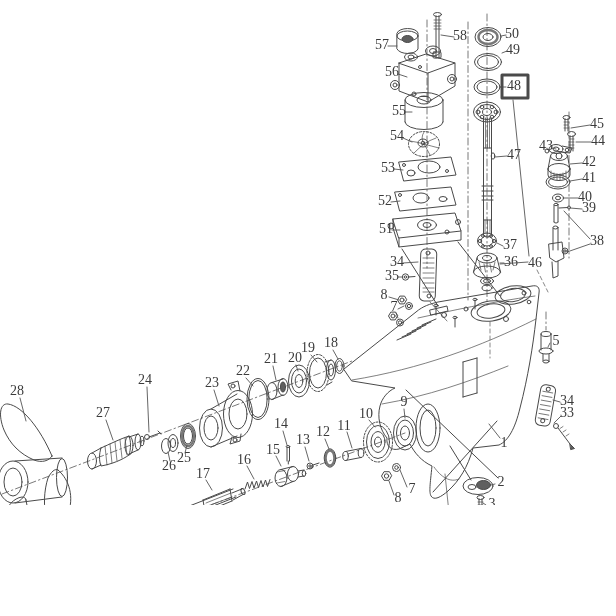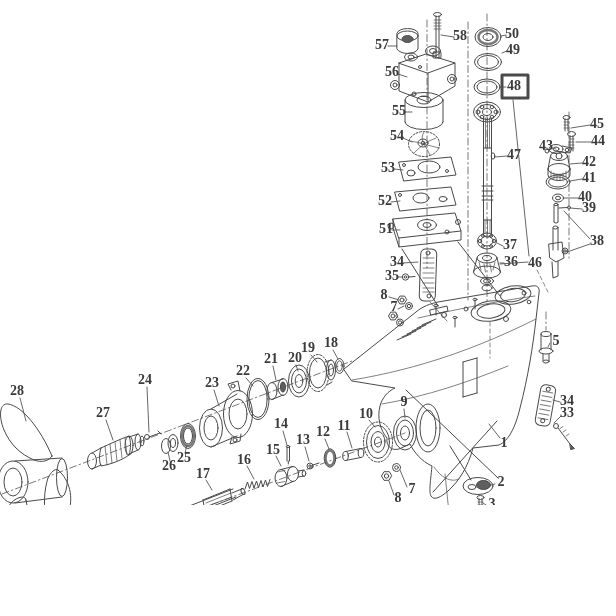--- a/index.html
+++ b/index.html
@@ -1,16 +1,16 @@
 <!DOCTYPE html>
 <html><head>
 <meta charset="utf-8">
 <style>
   html,body{margin:0;padding:0;background:#fff;}
-  .frame{position:relative;width:616px;height:505px;background:#ffffff;overflow:hidden;font-weight:bold;}
+  .frame{position:relative;width:616px;height:505px;background:#ffffff;overflow:hidden;}
   #diagram-svg{position:absolute;left:0;top:0;}
   #diagram-svg path,#diagram-svg line,#diagram-svg ellipse,#diagram-svg circle,
   #diagram-svg rect,#diagram-svg polygon,#diagram-svg polyline{
     stroke:#4a4a4a;fill:none;stroke-width:1;stroke-linecap:round;stroke-linejoin:round;
   }
   #diagram-svg .fill-dark{fill:#5f5f5f;stroke:#4a4a4a;}
   #diagram-svg .ring-dark{stroke:#787878;stroke-width:2.4;}
   #diagram-svg .thin{stroke-width:0.7;}
   #diagram-svg .leader{stroke:#555;stroke-width:0.9;}
   #diagram-svg .dashdot{stroke:#6a6a6a;stroke-width:0.9;stroke-dasharray:7 3 1.5 3;}

